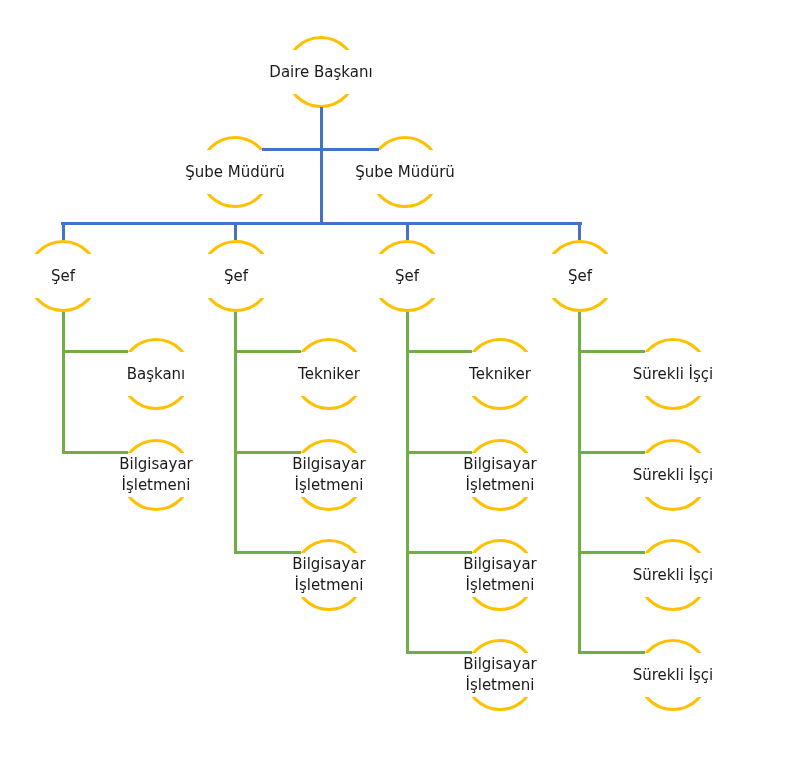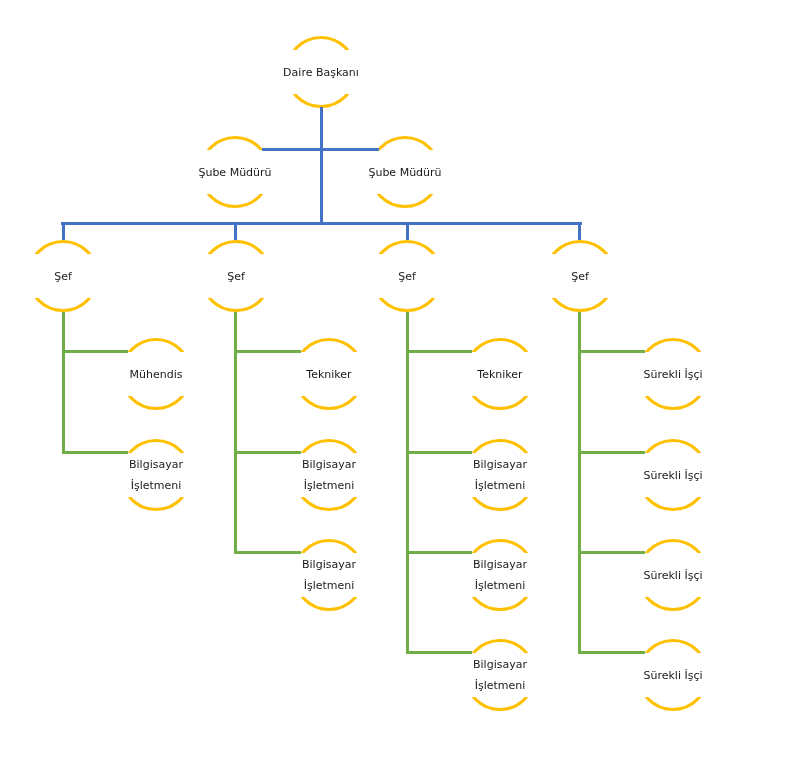--- a/index.html
+++ b/index.html
@@ -42,21 +42,21 @@
     z-index: 2;
     display: flex;
     flex-direction: column;
     justify-content: center;
     align-items: center;
   }
   .band span {
     display: block;
     white-space: nowrap;
     text-align: center;
-    font-size: 11px;
+    font-size: 15px;
     line-height: 21px;
   }
 </style>
 </head>
 <body>
 
 <div id="canvas">
 
   <div class="line blue v" style="left:320px; top:107px; height:118px;"></div>
   <div class="line blue h" style="left:262px; top:148px; width:117px;"></div>
@@ -129,21 +129,21 @@
   <div class="node" style="left:544px; top:240px;">
     <div class="ring"></div>
     <div class="band">
       <span>Şef</span>
     </div>
   </div>
 
   <div class="node" style="left:120px; top:338px;">
     <div class="ring"></div>
     <div class="band">
-      <span>Mühendis</span>
+      <span>Başkanı</span>
       <span></span>
     </div>
   </div>
   <div class="node" style="left:120px; top:439px;">
     <div class="ring"></div>
     <div class="band">
       <span>Bilgisayar</span>
       <span>İşletmeni</span>
     </div>
   </div>

